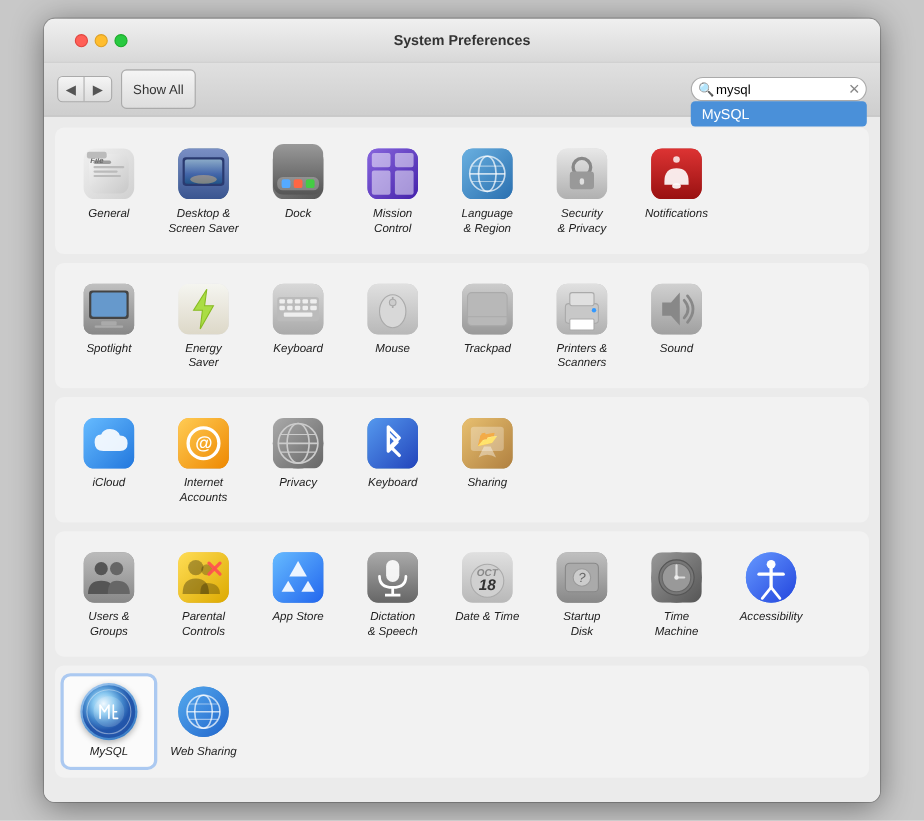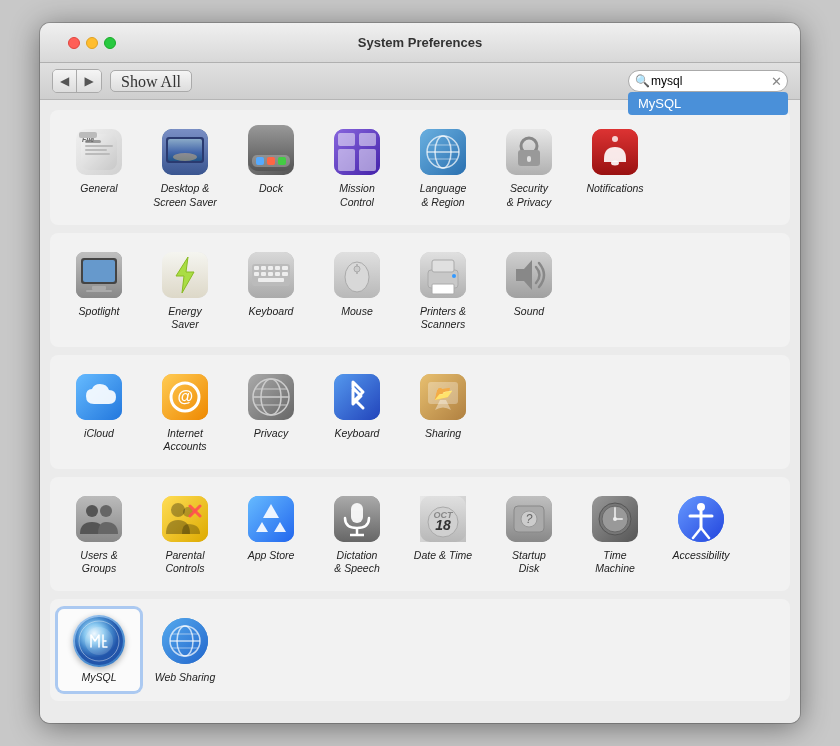--- a/index.html
+++ b/index.html
@@ -76,24 +76,23 @@
       min-width: 24px;
       height: 22px;
     }
     .nav-btn:first-child { border-right: 1px solid #aaa; }
     .show-all-btn {
       background: linear-gradient(to bottom, #f5f5f5, #ddd);
       border: 1px solid #aaa;
       border-radius: 5px;
       padding: 2px 10px;
       cursor: pointer;
-      font-size: 16px;
+      font-size: 12px;
       color: #333;
-      height: 22px;
-      font-family: Liberation Serif, serif;
+      height: 36px;
     }
     .search-container {
       margin-left: auto;
       position: relative;
     }
     .search-input {
       width: 160px;
       height: 22px;
       border-radius: 11px;
       border: 1px solid #aaa;
@@ -348,21 +347,21 @@
     .icon-dictation {
       width: 46px; height: 46px;
       background: linear-gradient(135deg, #999, #666);
       border-radius: 10px;
       display: flex; align-items: center; justify-content: center;
       font-size: 22px; color: white;
     }
     .icon-datetime {
       width: 46px; height: 46px;
       background: linear-gradient(135deg, #e8e8e8, #c0c0c0);
-      border-radius: 0;
+      border-radius: 10px;
       display: flex; align-items: center; justify-content: center;
       font-size: 14px; font-weight: bold; color: #333;
     }
     .icon-startup {
       width: 46px; height: 46px;
       background: linear-gradient(135deg, #aaaaaa, #777);
       border-radius: 10px;
       display: flex; align-items: center; justify-content: center;
       font-size: 22px; color: #555;
     }
@@ -666,20 +665,38 @@
                 </defs>
               <ellipse cx="23" cy="25" rx="12" ry="15" fill="#d8d8d8" stroke="#aaa" stroke-width="1"></ellipse>
               <line x1="23" y1="12" x2="23" y2="22" stroke="#aaa" stroke-width="1.5"></line>
               <ellipse cx="23" cy="17" rx="3" ry="3" fill="#ccc" stroke="#aaa" stroke-width="1"></ellipse>
             </svg>
           </div>
         </div>
         <span class="pref-label">Mouse</span>
       </div>
 
+      <div class="pref-item">
+        <div class="icon-wrap">
+          <div class="icon-trackpad">
+            <svg width="46" height="46" viewBox="0 0 46 46">
+              <rect width="46" height="46" rx="10" fill="url(#gtp)"></rect>
+              <defs>
+                  <linearGradient id="gtp" x1="0" y1="0" x2="0" y2="1">
+                    <stop offset="0%" stop-color="#ccc"></stop>
+                    <stop offset="100%" stop-color="#999"></stop>
+                  </linearGradient>
+                </defs>
+              <rect x="5" y="8" width="36" height="30" rx="4" fill="#b8b8b8" stroke="#aaa" stroke-width="1"></rect>
+              <line x1="5" y1="30" x2="41" y2="30" stroke="#aaa" stroke-width="1"></line>
+            </svg>
+          </div>
+        </div>
+        <span class="pref-label">Trackpad</span>
+      </div>
 
       <div class="pref-item">
         <div class="icon-wrap">
           <div class="icon-printers">
             <svg width="46" height="46" viewBox="0 0 46 46">
               <rect width="46" height="46" rx="10" fill="url(#gpr)"></rect>
               <defs>
                   <linearGradient id="gpr" x1="0" y1="0" x2="0" y2="1">
                     <stop offset="0%" stop-color="#e0e0e0"></stop>
                     <stop offset="100%" stop-color="#b0b0b0"></stop>

